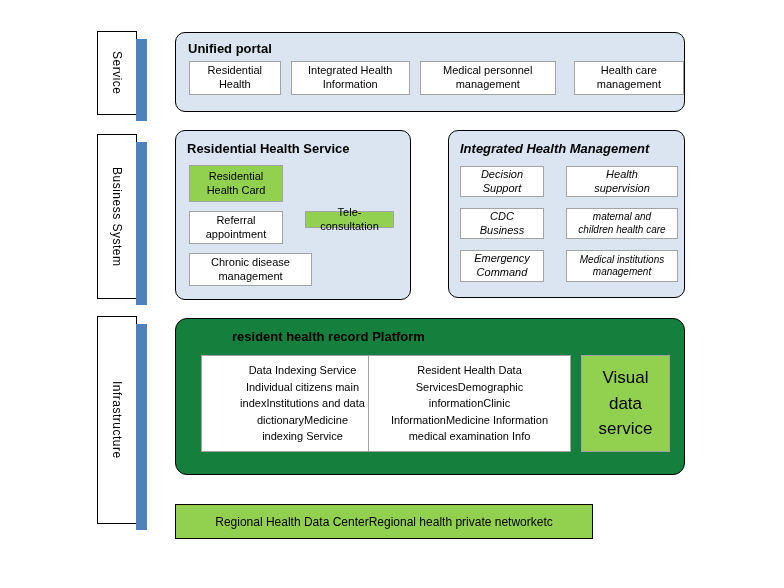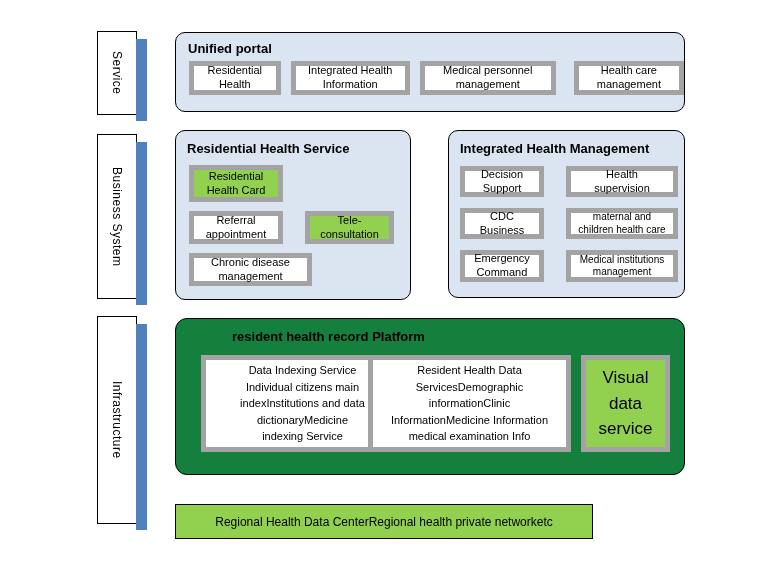--- a/index.html
+++ b/index.html
@@ -64,21 +64,21 @@
   
   #unified-portal { left: 175px; top: 32px; width: 510px; height: 80px; }
   #unified-portal .panel-title { margin: 8px 0 0 12px; }
   #unified-portal .row {
     display: flex;
     gap: 10px;
     margin: 5px 0 0 13px;
   }
   .item-box {
     background: #ffffff;
-    border: 5px solid #a3a3a3;
+    border: 1px solid #a3a3a3;
     font-size: 11px;
     line-height: 1.25;
     text-align: center;
     display: flex;
     align-items: center;
     justify-content: center;
     white-space: pre-line;
   }
   #unified-portal .item-box { height: 34px; }
   #unified-portal .item-box:nth-child(1) { width: 93px;  }
@@ -88,25 +88,25 @@
 
   .green { background: #92d050 !important; }
 
   
   #rhs-panel { left: 175px; top: 130px; width: 236px; height: 170px; }
   #rhs-panel .panel-title { margin: 10px 0 0 11px; }
   #rhs-panel .item-box { position: absolute; }
   #rhs-item-0 { left: 13px;  top: 34px;  width: 94px;  height: 37px; }
   #rhs-item-1 { left: 129px; top: 34px;  width: 89px;  height: 37px; }
   #rhs-item-2 { left: 13px;  top: 80px;  width: 94px;  height: 33px; }
-  #rhs-item-3 { left: 129px; top: 80px;  width: 89px;  height: 33px; }
+  #rhs-item-3 { left: 129px; top: 80px;  width: 89px;  height: 17px; }
   #rhs-item-4 { left: 13px;  top: 122px; width: 123px; height: 33px; }
 
   
-  #ihm-panel { left: 448px; top: 130px; width: 237px; height: 168px; }
+  #ihm-panel { left: 448px; top: 130px; width: 237px; height: 168px; font-style: italic; }
   #ihm-panel .panel-title { margin: 10px 0 0 11px; }
   #ihm-panel .item-box { position: absolute; }
   #ihm-item-0 { left: 11px;  top: 35px;  width: 84px;  height: 31px; }
   #ihm-item-1 { left: 117px; top: 35px;  width: 112px; height: 31px; }
   #ihm-item-2 { left: 11px;  top: 77px;  width: 84px;  height: 31px; }
   #ihm-item-3 { left: 117px; top: 77px;  width: 112px; height: 31px; font-size: 10px; }
   #ihm-item-4 { left: 11px;  top: 119px; width: 84px;  height: 32px; }
   #ihm-item-5 { left: 117px; top: 119px; width: 112px; height: 32px; font-size: 10px; }
 
   

